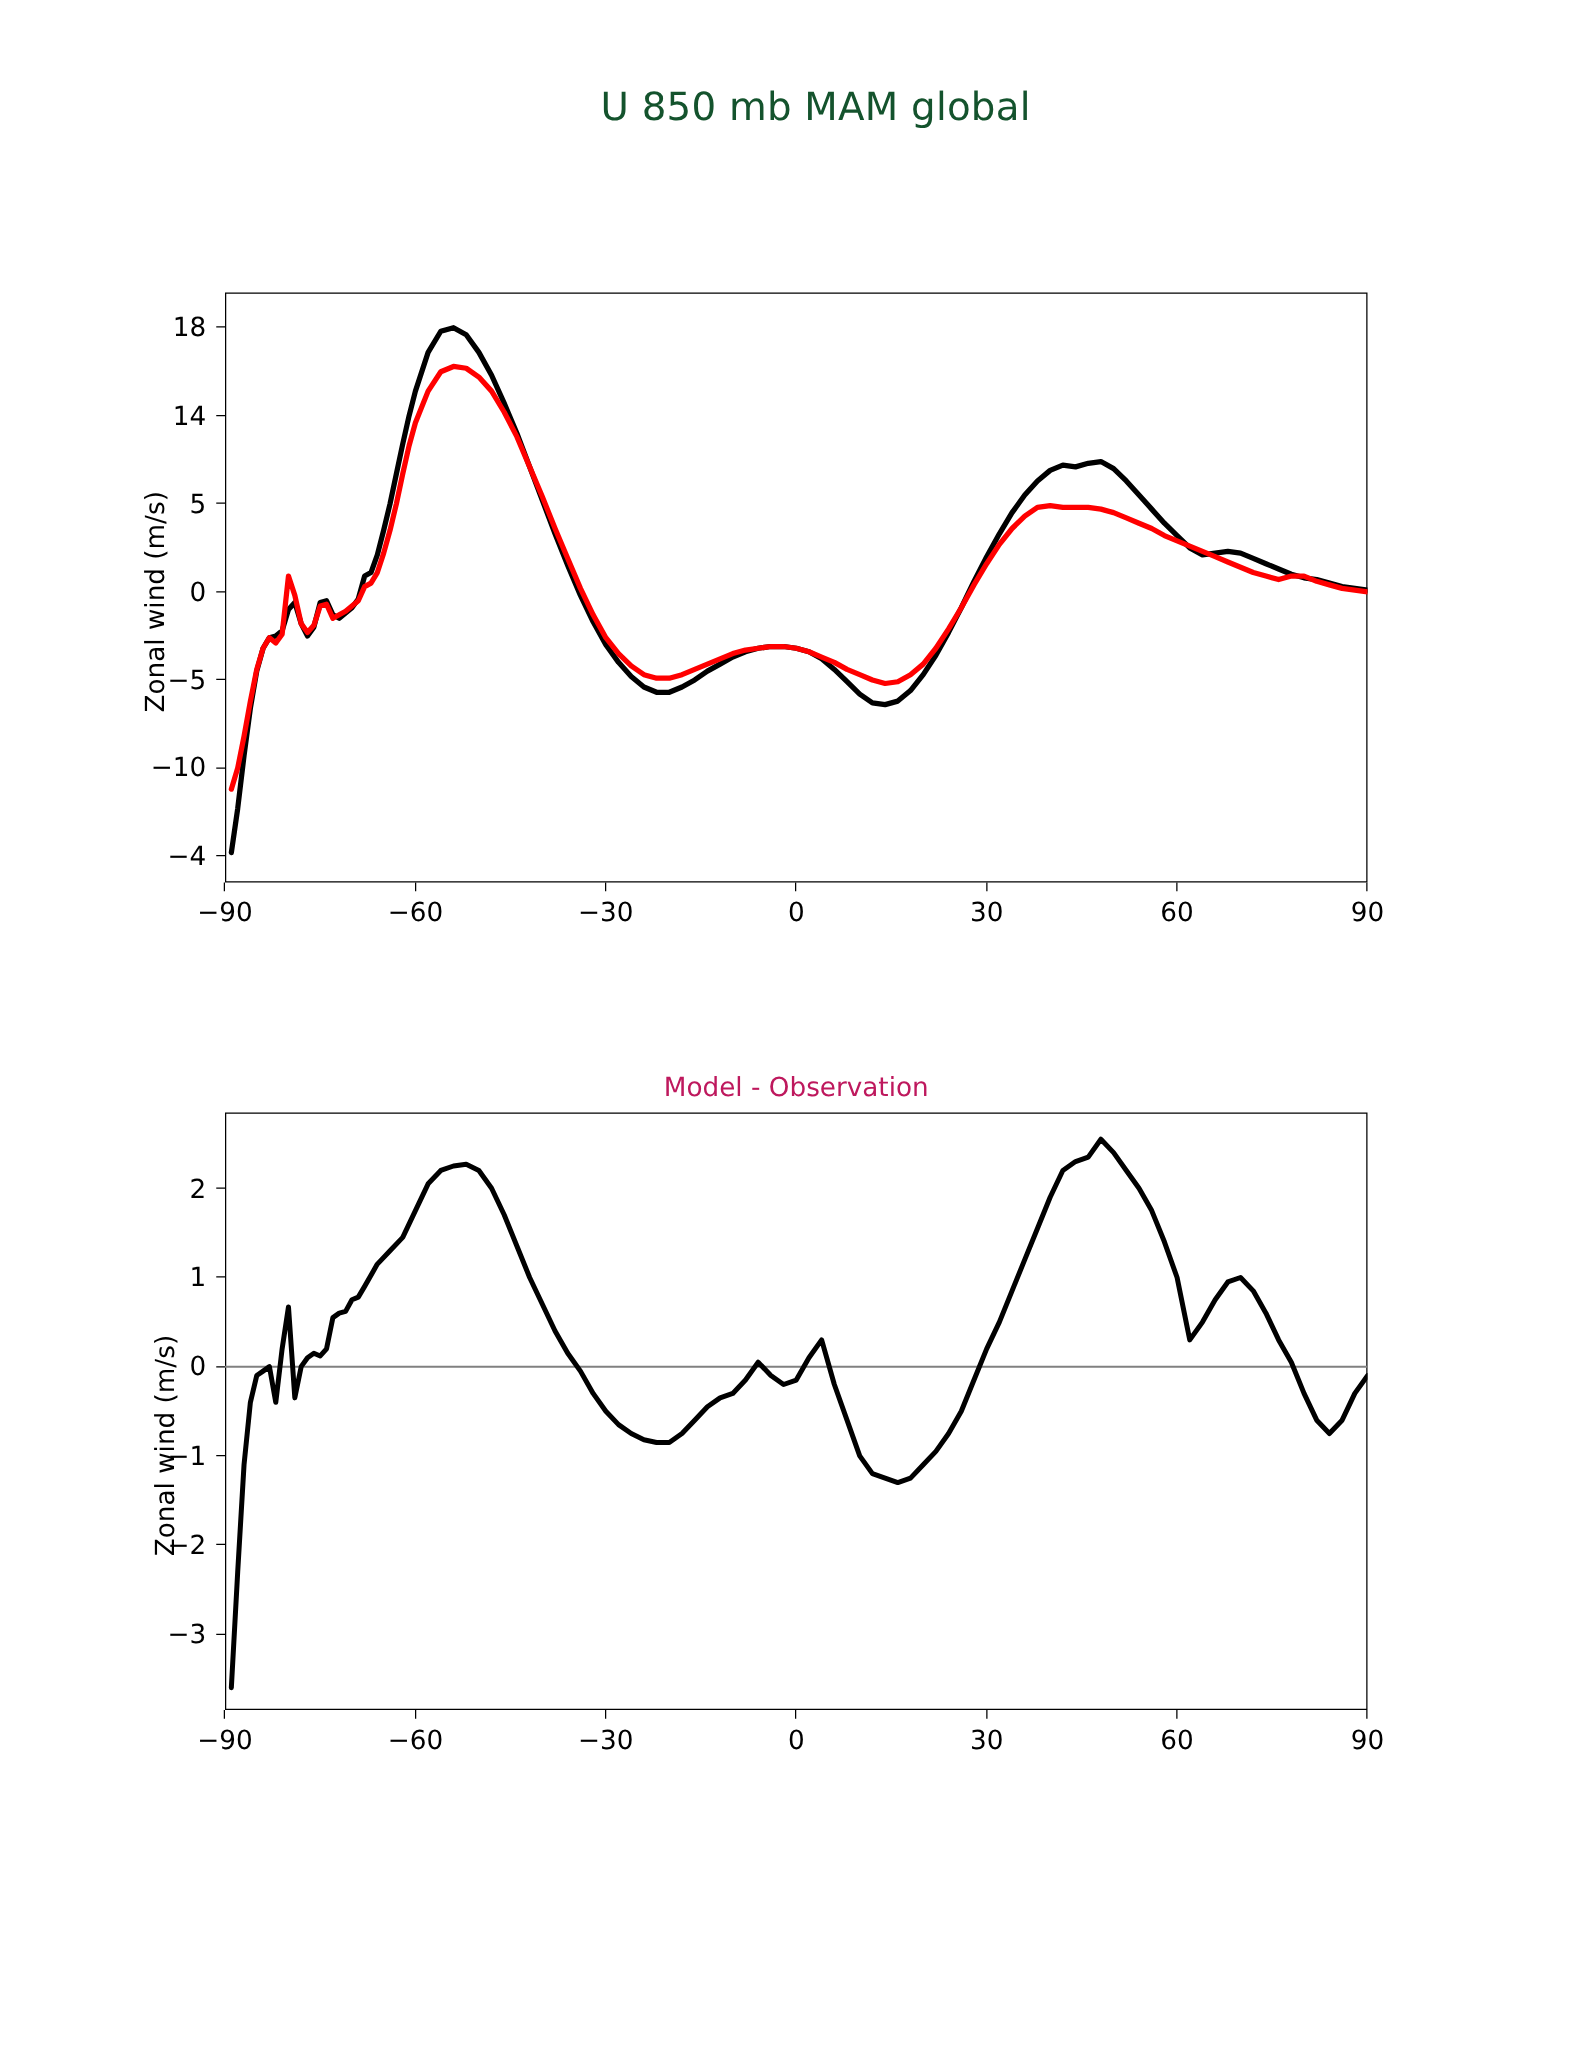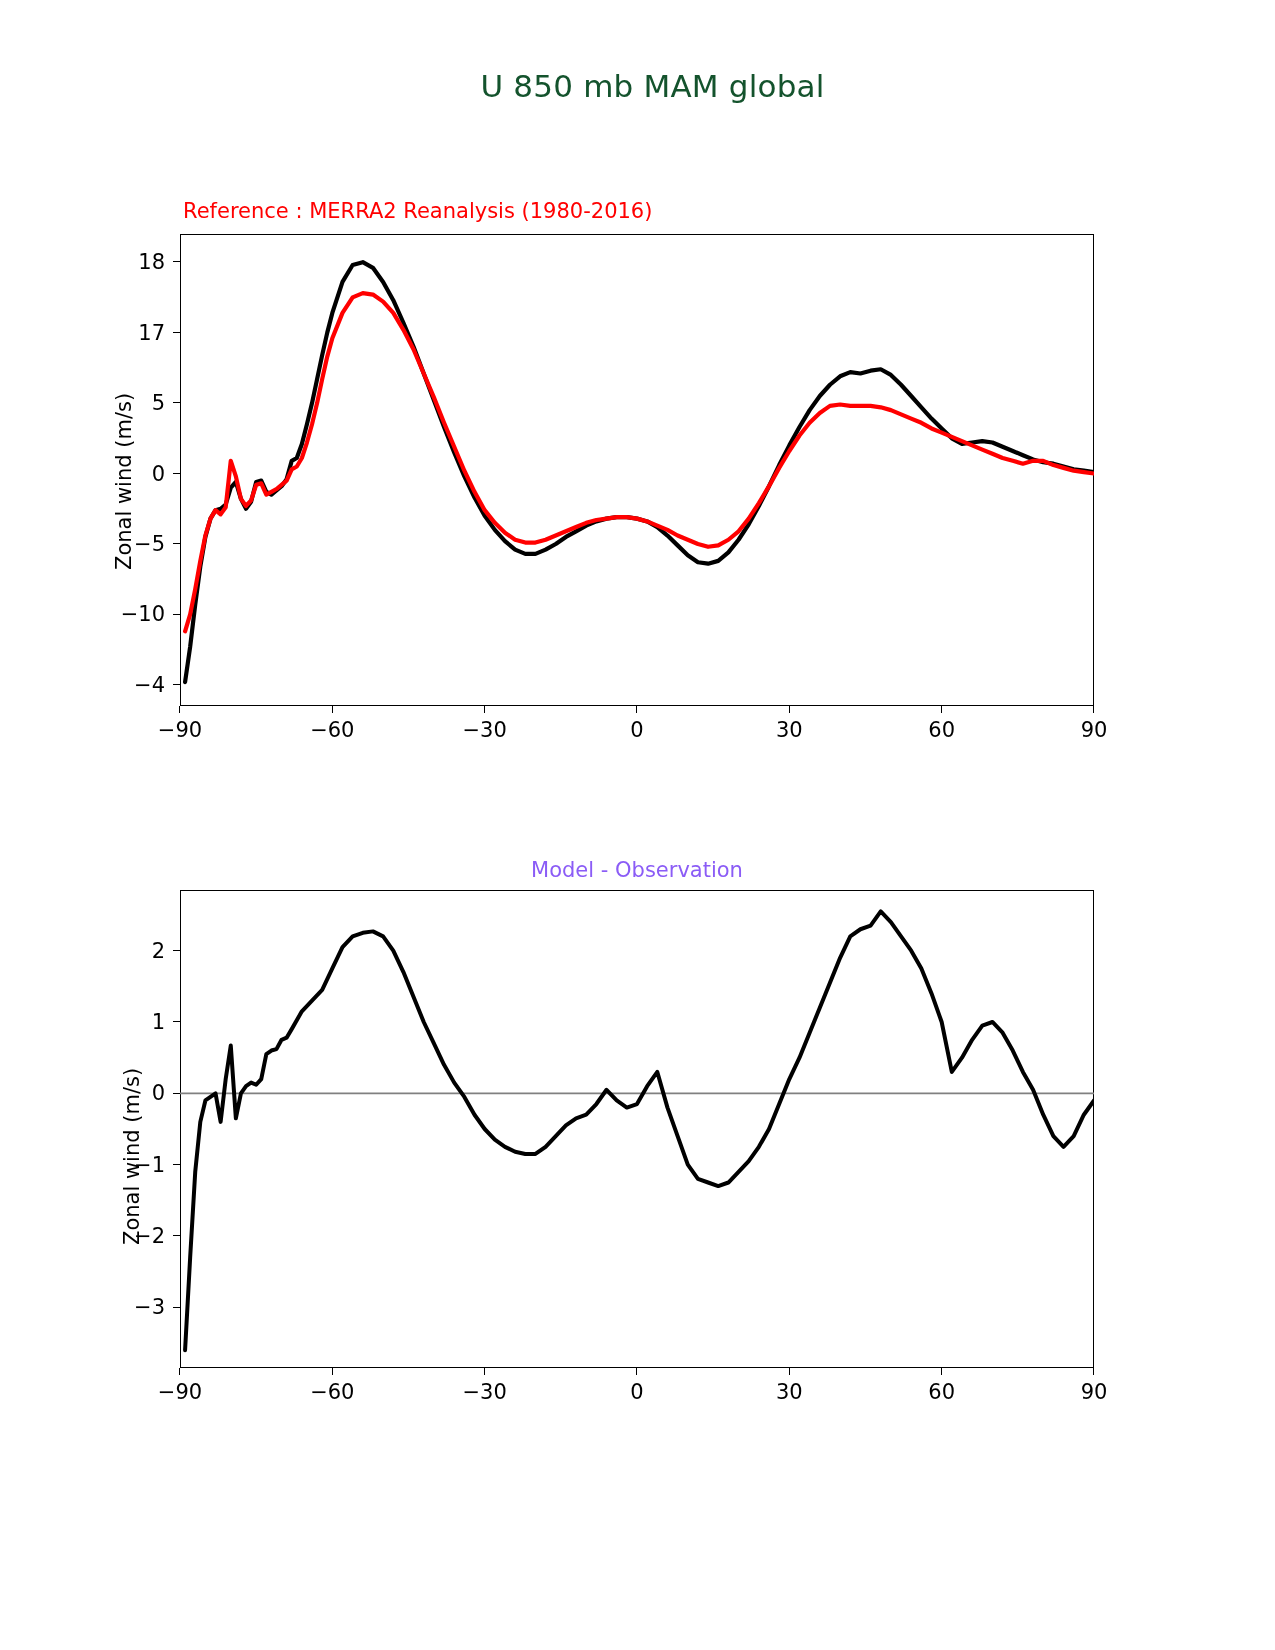--- a/index.html
+++ b/index.html
@@ -127,31 +127,30 @@
   }
 
   
   #subtitle-diff {
     position: absolute;
     top: 858px;
     left: 180px;
     width: 914px;
     text-align: center;
     font-size: 21px;
-    color: #8b5cf6;
+    color: #be185d;
   }
 </style>
 </head>
 <body>
 
 <div class="page">
 
   <div id="main-title">U 850 mb MAM global</div>
 
-  <div class="legend-line" id="legend-reference">Reference : MERRA2 Reanalysis (1980-2016)</div>
 
   <div class="panel" id="panel-top">
     <div class="plot-frame"></div>
     <svg class="plot-svg" id="svg-top" viewBox="0 0 914 472" preserveAspectRatio="none">
         <polyline points="5.08,448.05 10.16,412.82 15.23,370.56 20.31,332.51 25.39,302.93 30.47,284.61 35.54,276.16 40.62,274.75 45.70,270.52 50.78,253.61 55.86,247.98 60.93,264.88 66.01,274.75 71.09,267.70 76.17,247.98 81.24,246.57 86.32,257.84 91.40,260.66 96.48,256.43 101.56,252.20 106.63,245.16 111.71,226.84 116.79,224.02 121.87,209.93 126.94,190.21 132.02,169.07 137.10,145.12 142.18,121.17 147.26,98.63 152.33,78.90 162.49,47.90 172.64,31.00 182.80,28.18 192.96,33.81 203.11,47.90 213.27,66.22 223.42,88.76 233.58,112.72 243.73,139.49 253.89,166.26 264.04,193.03 274.20,218.39 284.36,242.34 294.51,263.47 304.67,281.79 314.82,295.88 324.98,307.15 335.13,315.61 345.29,319.83 355.44,319.83 365.60,315.61 375.76,309.97 385.91,302.93 396.07,297.29 406.22,291.65 416.38,287.43 426.53,284.61 436.69,283.20 446.84,283.20 457.00,284.61 467.16,287.43 477.31,293.06 487.47,301.52 497.62,311.38 507.78,321.24 517.93,328.29 528.09,329.70 538.24,326.88 548.40,318.42 558.56,305.74 568.71,290.24 578.87,271.93 589.02,252.20 599.18,231.07 609.33,211.34 619.49,193.03 629.64,176.12 639.80,162.03 649.96,150.76 660.11,142.30 670.27,138.08 680.42,139.49 690.58,136.67 700.73,135.26 710.89,140.90 721.04,150.76 731.20,162.03 741.36,173.30 751.51,184.57 761.67,194.44 771.82,204.30 781.98,209.93 792.13,208.53 802.29,207.12 812.44,208.53 822.60,212.75 832.76,216.98 842.91,221.21 853.07,225.43 863.22,228.25 873.38,229.66 883.53,232.48 893.69,235.30 903.84,236.70 914.00,238.11" fill="none" stroke="#000000" stroke-width="4.2" stroke-linejoin="round" stroke-linecap="round"></polyline>
         <polyline points="5.08,397.33 10.16,380.42 15.23,355.06 20.31,326.88 25.39,301.52 30.47,284.61 35.54,276.16 40.62,280.38 45.70,273.34 50.78,226.84 55.86,242.34 60.93,264.88 66.01,271.93 71.09,266.29 76.17,250.79 81.24,249.39 86.32,260.66 91.40,257.84 96.48,255.02 101.56,250.79 106.63,246.57 111.71,235.30 116.79,232.48 121.87,224.02 126.94,208.53 132.02,190.21 137.10,169.07 142.18,145.12 147.26,122.58 152.33,104.26 162.49,78.90 172.64,63.40 182.80,59.18 192.96,60.59 203.11,67.63 213.27,78.90 223.42,95.81 233.58,115.53 243.73,139.49 253.89,163.44 264.04,188.80 274.20,212.75 284.36,236.70 294.51,257.84 304.67,276.16 314.82,288.84 324.98,298.70 335.13,305.74 345.29,308.56 355.44,308.56 365.60,305.74 375.76,301.52 385.91,297.29 396.07,293.06 406.22,288.84 416.38,286.02 426.53,284.61 436.69,283.20 446.84,283.20 457.00,284.61 467.16,287.43 477.31,291.65 487.47,295.88 497.62,301.52 507.78,305.74 517.93,309.97 528.09,312.79 538.24,311.38 548.40,305.74 558.56,297.29 568.71,284.61 578.87,269.11 589.02,252.20 599.18,233.89 609.33,216.98 619.49,201.48 629.64,188.80 639.80,178.94 649.96,171.89 660.11,170.48 670.27,171.89 680.42,171.89 690.58,171.89 700.73,173.30 710.89,176.12 721.04,180.35 731.20,184.57 741.36,188.80 751.51,194.44 761.67,198.66 771.82,202.89 781.98,207.12 792.13,211.34 802.29,215.57 812.44,219.80 822.60,224.02 832.76,226.84 842.91,229.66 853.07,226.84 863.22,226.84 873.38,231.07 883.53,233.89 893.69,236.70 903.84,238.11 914.00,239.52" fill="none" stroke="#ff0000" stroke-width="4.2" stroke-linejoin="round" stroke-linecap="round"></polyline>
       </svg>
   </div>
   <div id="ticks-top">
       <div class="tick-x" style="left: 179.2px; top: 706px;"></div>
@@ -172,21 +171,21 @@
       <div class="ticklabel ticklabel-y" style="top: 684.866px; left: 50px; width: 115px;">−4</div>
       <div class="tick-y" style="top: 613.618px; left: 173px;"></div>
       <div class="ticklabel ticklabel-y" style="top: 614.418px; left: 50px; width: 115px;">−10</div>
       <div class="tick-y" style="top: 543.17px; left: 173px;"></div>
       <div class="ticklabel ticklabel-y" style="top: 543.97px; left: 50px; width: 115px;">−5</div>
       <div class="tick-y" style="top: 472.722px; left: 173px;"></div>
       <div class="ticklabel ticklabel-y" style="top: 473.522px; left: 50px; width: 115px;">0</div>
       <div class="tick-y" style="top: 402.275px; left: 173px;"></div>
       <div class="ticklabel ticklabel-y" style="top: 403.075px; left: 50px; width: 115px;">5</div>
       <div class="tick-y" style="top: 331.827px; left: 173px;"></div>
-      <div class="ticklabel ticklabel-y" style="top: 332.627px; left: 50px; width: 115px;">17</div>
+      <div class="ticklabel ticklabel-y" style="top: 332.627px; left: 50px; width: 115px;">14</div>
       <div class="tick-y" style="top: 261.379px; left: 173px;"></div>
       <div class="ticklabel ticklabel-y" style="top: 262.179px; left: 50px; width: 115px;">18</div>
     </div>
   <div class="ylabel" id="ylabel-top">Zonal wind (m/s)</div>
 
   <div id="subtitle-diff">Model - Observation</div>
   <div class="panel" id="panel-bottom">
     <div class="plot-frame"></div>
     <svg class="plot-svg" id="svg-bottom" viewBox="0 0 914 478" preserveAspectRatio="none">
         <line x1="0" x2="914" y1="203.32835820895525" y2="203.32835820895525" stroke="#808080" stroke-width="1.6"></line>

